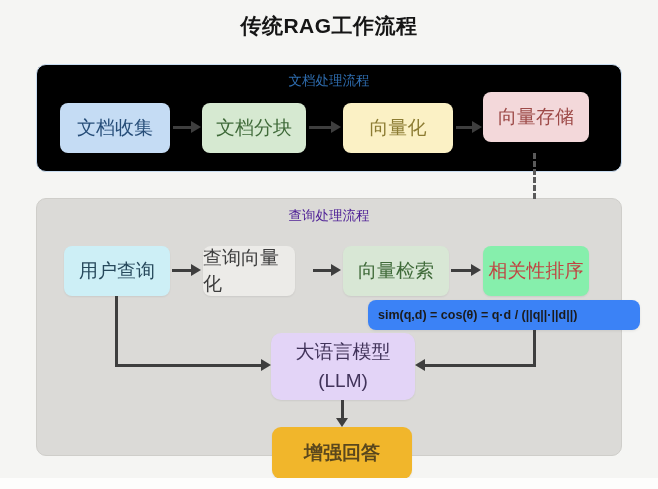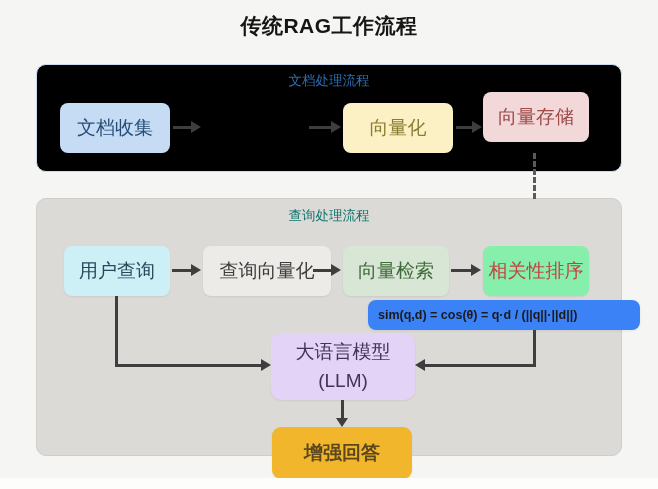--- a/index.html
+++ b/index.html
@@ -42,43 +42,46 @@
 
 <div class="canvas" style="--arrow: #3e3e3e; --dash: #5a5a5a;">
 
   <h1 class="title">传统RAG工作流程</h1>
 
   <section class="panel doc" style="background: #000000;">
     <div class="panel-header" style="color: rgb(46, 108, 174);">文档处理流程</div>
   </section>
 
   <section class="panel query" style="background: rgb(219, 218, 215);">
-    <div class="panel-header" style="color: #0f766e;">查询处理流程</div>
+    <div class="panel-header" style="color: #4c1d95;">查询处理流程</div>
   </section>
 
   <div class="node" style="left: 60px; top: 103px; width: 110px; background: rgb(197, 220, 244); color: rgb(38, 77, 120);">
     <span>文档收集</span>
+  </div>
+  <div class="node" style="left: 202px; top: 103px; width: 104px; background: rgb(214, 233, 209); color: rgb(63, 106, 57);">
+    <span>文档分块</span>
   </div>
   <div class="node" style="left: 343px; top: 103px; width: 110px; background: rgb(251, 241, 197); color: rgb(140, 124, 51);">
     <span>向量化</span>
   </div>
   <div class="node" style="left: 483px; top: 92px; width: 106px; background: rgb(243, 216, 218); color: rgb(157, 74, 72);">
     <span>向量存储</span>
   </div>
 
   <div class="line-h head-r" style="left:173px;top:126px;width:18px;"></div>
   <div class="line-h head-r" style="left:309px;top:126px;width:22px;"></div>
   <div class="line-h head-r" style="left:456px;top:126px;width:16px;"></div>
 
   <div class="dash-v" style="left:533px;top:153px;height:46px;"></div>
 
   <div class="node" style="left: 64px; top: 246px; width: 106px; background: rgb(205, 239, 246); color: rgb(39, 73, 92);">
     <span>用户查询</span>
   </div>
-  <div class="node" style="left: 203px; top: 246px; width: 128px; background: rgb(236, 235, 232); color: rgb(61, 61, 61);">
+  <div class="node" style="left: 203px; top: 246px; width: 92px; background: rgb(236, 235, 232); color: rgb(61, 61, 61);">
     <span>查询向量化</span>
   </div>
   <div class="node" style="left: 343px; top: 246px; width: 106px; background: rgb(216, 231, 213); color: rgb(63, 106, 57);">
     <span>向量检索</span>
   </div>
   <div class="node" style="left: 483px; top: 246px; width: 106px; background: #86efac; color: rgb(192, 68, 66);">
     <span>相关性排序</span>
   </div>
 
   <div class="line-h head-r" style="left:172px;top:269px;width:19px;"></div>

